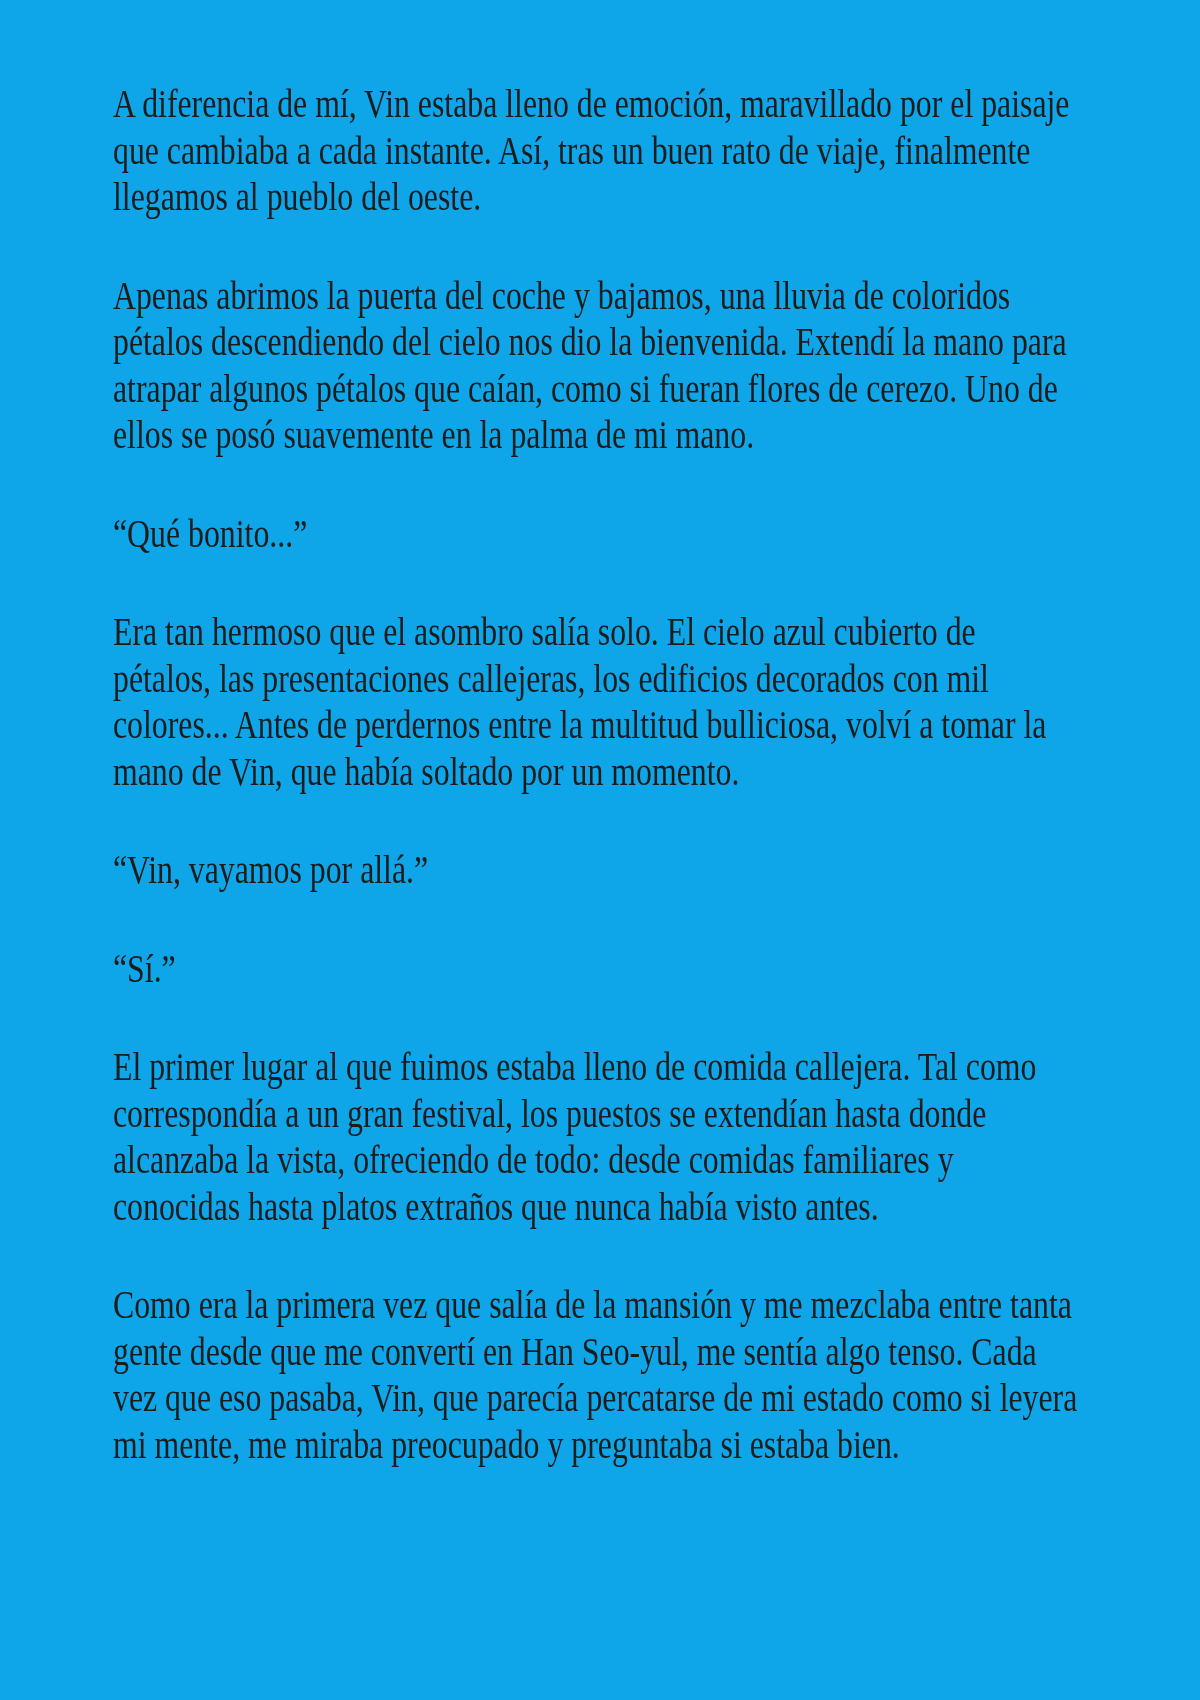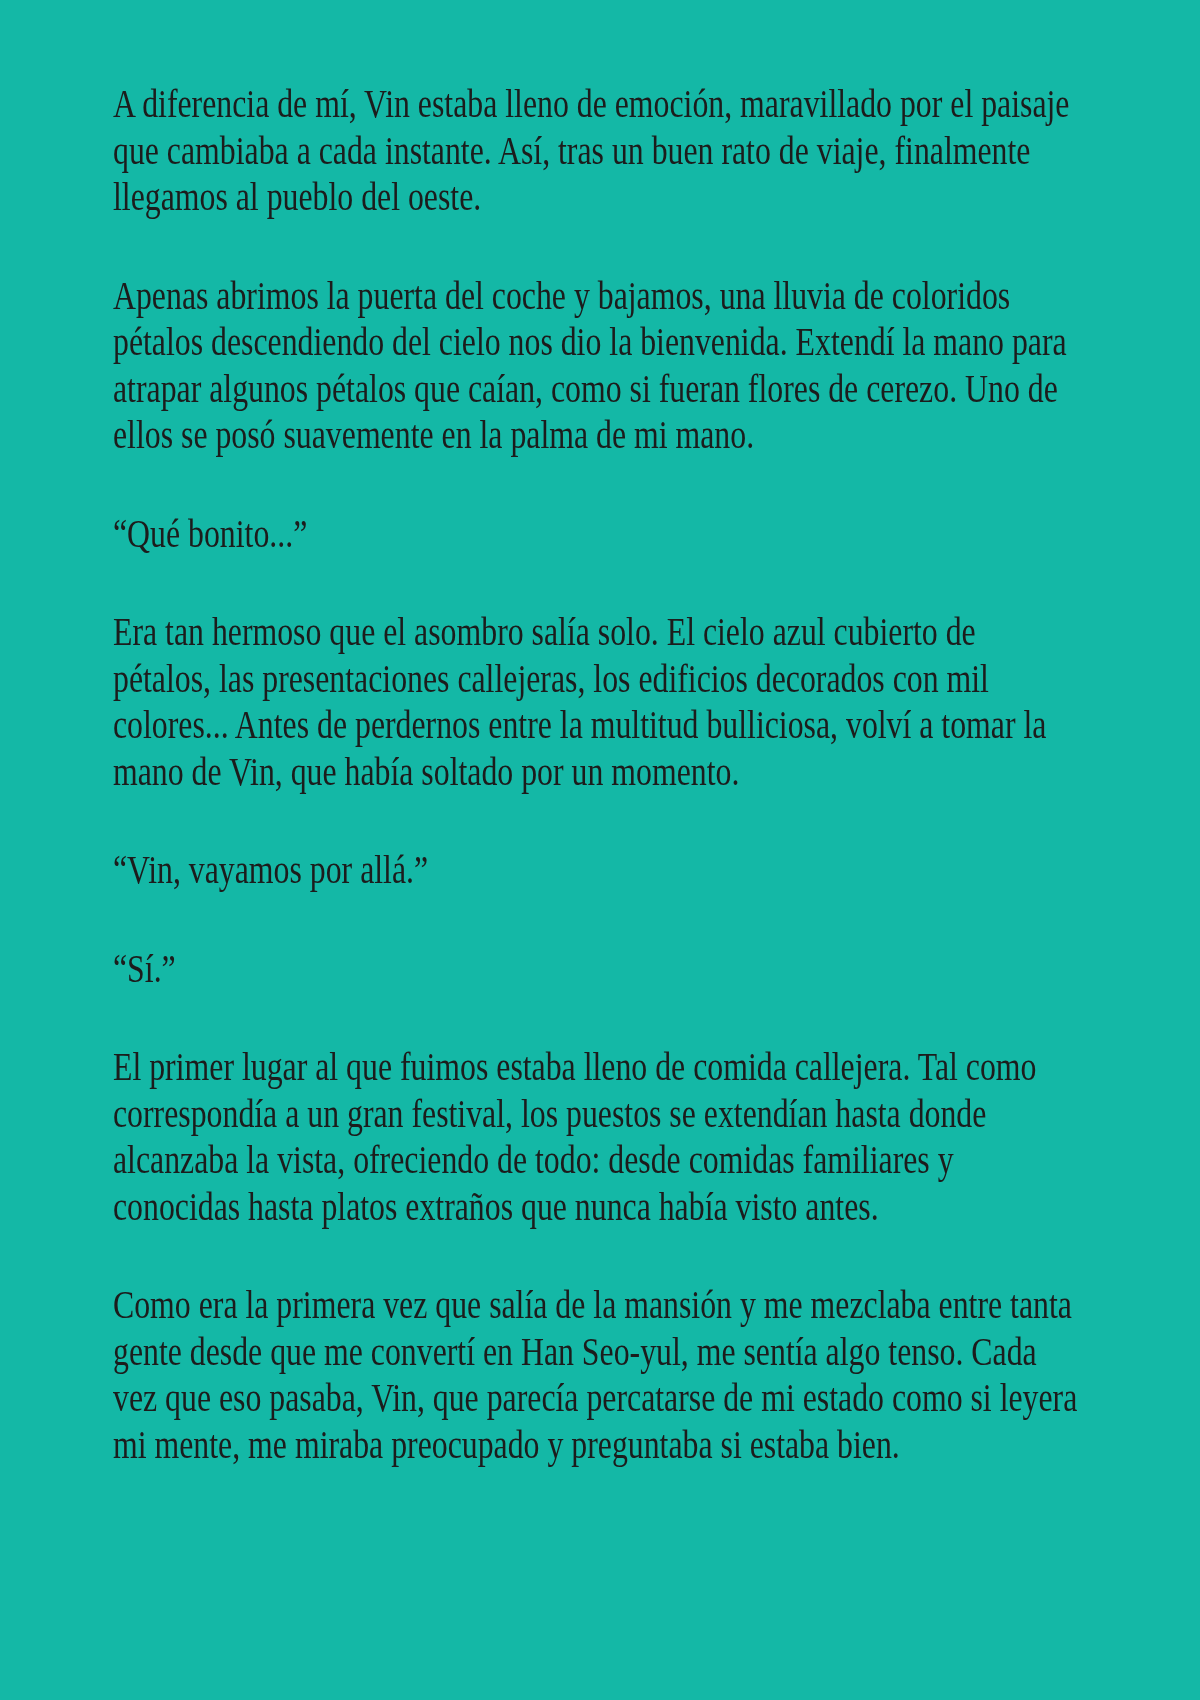--- a/index.html
+++ b/index.html
@@ -9,21 +9,21 @@
   }
   body {
     width: 1200px;
     height: 1700px;
     overflow: hidden;
     position: relative;
   }
   .page {
     position: absolute;
     inset: 0;
-    background: #14b8a6;
+    background: #0ea5e9;
   }
   
   .text-block {
     position: absolute;
     left: 113px;
     top: 81px;
     width: 1215px;
     transform: scaleX(0.795);
     transform-origin: top left;
     font-family: "Liberation Serif", "DejaVu Serif", serif;

